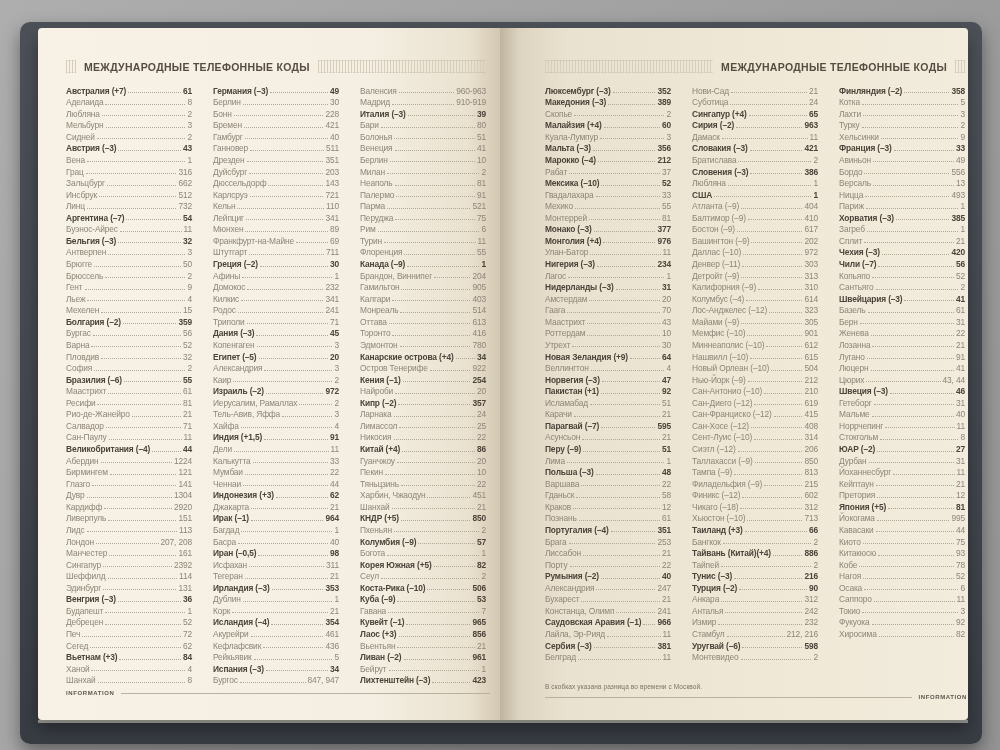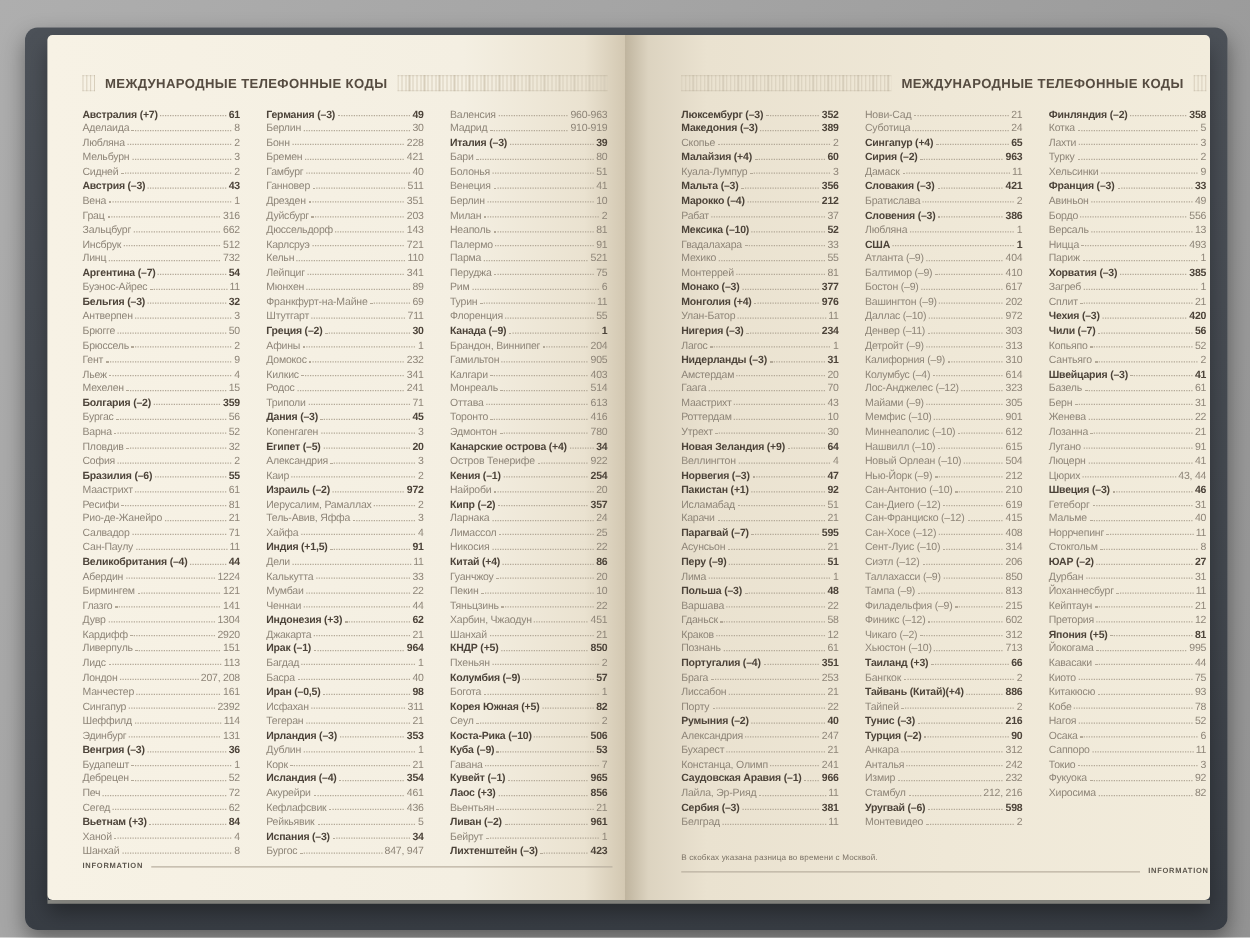--- a/index.html
+++ b/index.html
@@ -1295,21 +1295,21 @@
               <span class="n">Филадельфия (–9)</span>
               <span class="dots"></span>
               <span class="v">215</span>
             </div>
             <div class="row">
               <span class="n">Финикс (–12)</span>
               <span class="dots"></span>
               <span class="v">602</span>
             </div>
             <div class="row">
-              <span class="n">Чикаго (–2)</span>
+              <span class="n">Чикаго (–18)</span>
               <span class="dots"></span>
               <span class="v">312</span>
             </div>
             <div class="row">
               <span class="n">Хьюстон (–10)</span>
               <span class="dots"></span>
               <span class="v">713</span>
             </div>
             <div class="row b">
               <span class="n">Таиланд (+3)</span>

